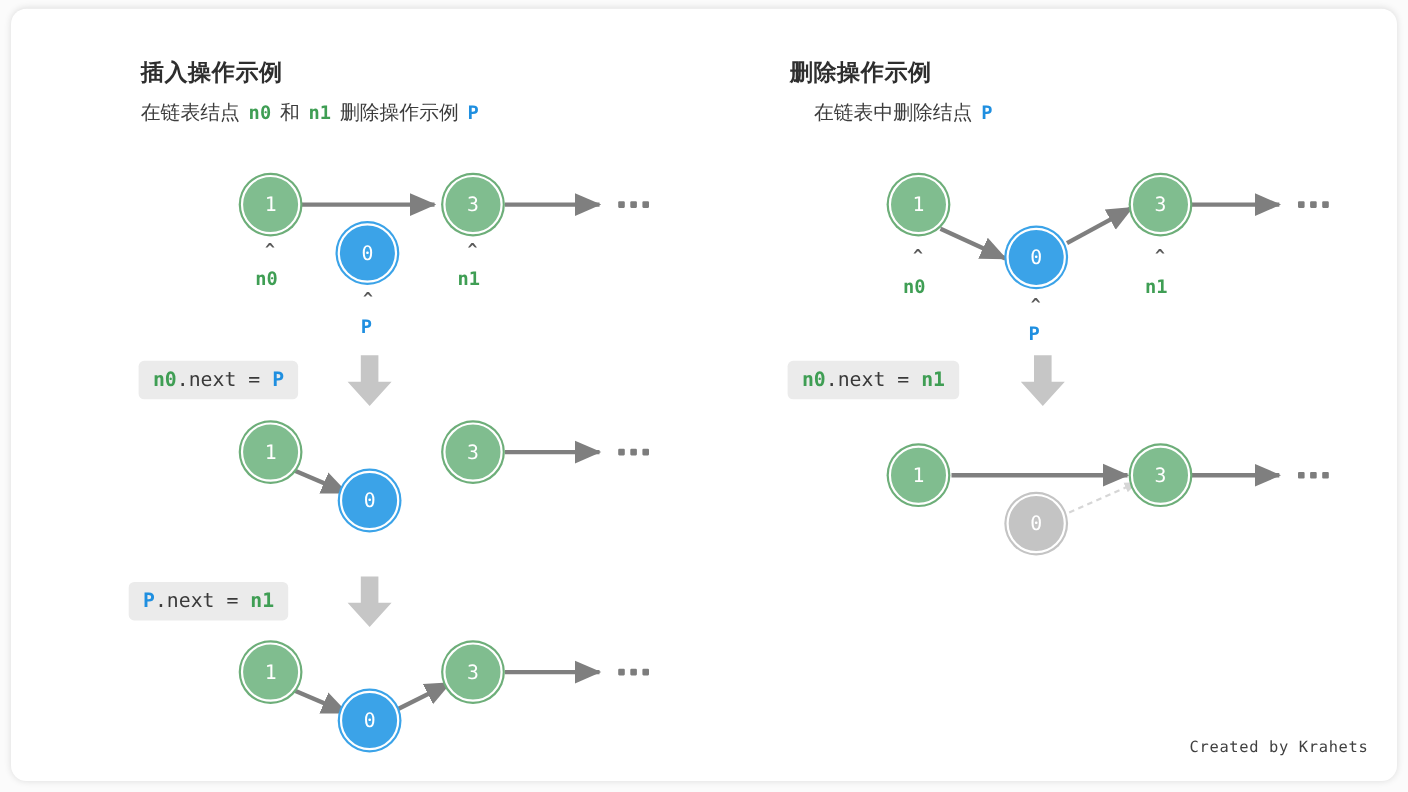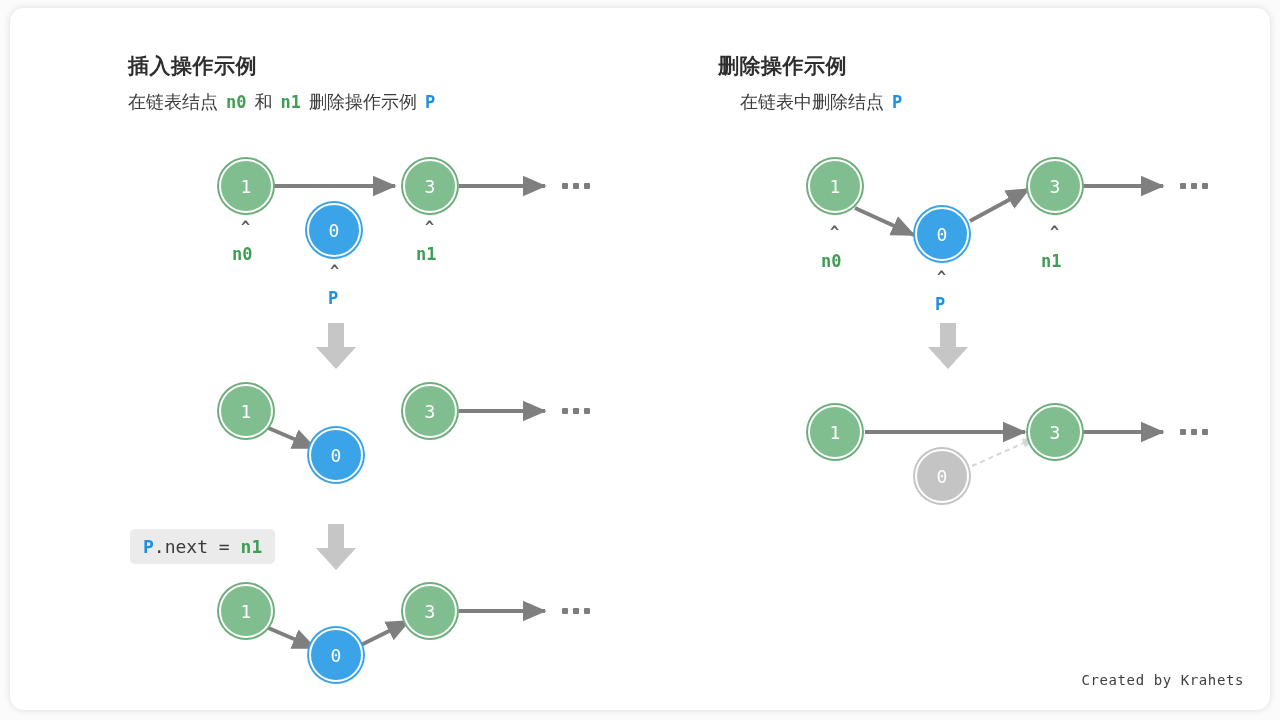--- a/index.html
+++ b/index.html
@@ -206,35 +206,36 @@
     <div class="node green" style="left:393px; top:151px;">3</div>
     <div class="caret" style="left:415px; top:212px;">^</div>
     <div class="ptr-label g" style="left:406px; top:238px;">n1</div>
 
     <div class="ellipsis" style="left:552px; top:175px;">
       <i></i>
         <i></i>
         <i></i>
     </div>
 
+    <div class="code-badge" style="left:116px; top:320px;"><b class="g">n0</b><span>.next = </span><b class="b">P</b></div>
 
     <svg class="down-arrow" style="left:303px; top:313px;" width="46" height="50" viewBox="0 0 46 50">
       <path d="M15,2 L31,2 L31,26 L43,26 L23,48 L3,26 L15,26 Z" fill="#c6c6c6"></path>
     </svg>
 
     <div class="node green" style="left:209px; top:376px;">1</div>
     <div class="node blue" style="left:299px; top:420px;">0</div>
     <div class="node green" style="left:393px; top:376px;">3</div>
     <div class="ellipsis" style="left:552px; top:400px;">
       <i></i>
         <i></i>
         <i></i>
     </div>
 
-    <div class="code-badge" style="left:120px; top:521px;"><b class="b">P</b><span>.next = </span><b class="g">n1</b></div>
+    <div class="code-badge" style="left:107px; top:521px;"><b class="b">P</b><span>.next = </span><b class="g">n1</b></div>
 
     <svg class="down-arrow" style="left:303px; top:514px;" width="46" height="50" viewBox="0 0 46 50">
       <path d="M15,2 L31,2 L31,26 L43,26 L23,48 L3,26 L15,26 Z" fill="#c6c6c6"></path>
     </svg>
 
     <div class="node green" style="left:209px; top:576px;">1</div>
     <div class="node blue" style="left:299px; top:620px;">0</div>
     <div class="node green" style="left:393px; top:576px;">3</div>
     <div class="ellipsis" style="left:552px; top:600px;">
       <i></i>
@@ -286,20 +287,21 @@
     <div class="node green" style="left:388px; top:151px;">3</div>
     <div class="caret" style="left:410px; top:217px;">^</div>
     <div class="ptr-label g" style="left:401px; top:245px;">n1</div>
 
     <div class="ellipsis" style="left:540px; top:175px;">
       <i></i>
         <i></i>
         <i></i>
     </div>
 
+    <div class="code-badge" style="left:76px; top:320px;"><b class="g">n0</b><span>.next = </span><b class="g">n1</b></div>
 
     <svg class="down-arrow" style="left:285px; top:313px;" width="46" height="50" viewBox="0 0 46 50">
       <path d="M15,2 L31,2 L31,26 L43,26 L23,48 L3,26 L15,26 Z" fill="#c6c6c6"></path>
     </svg>
 
     <div class="node green" style="left:168px; top:397px;">1</div>
     <div class="node gray" style="left:275px; top:441px;">0</div>
     <div class="node green" style="left:388px; top:397px;">3</div>
     <div class="ellipsis" style="left:540px; top:421px;">
       <i></i>

